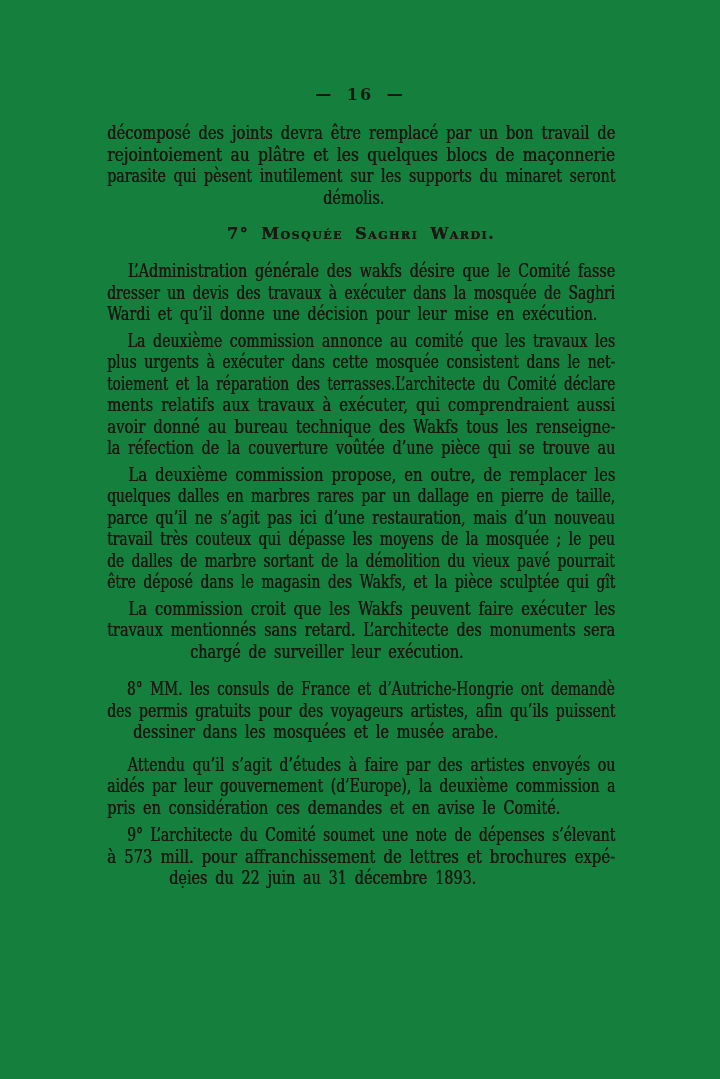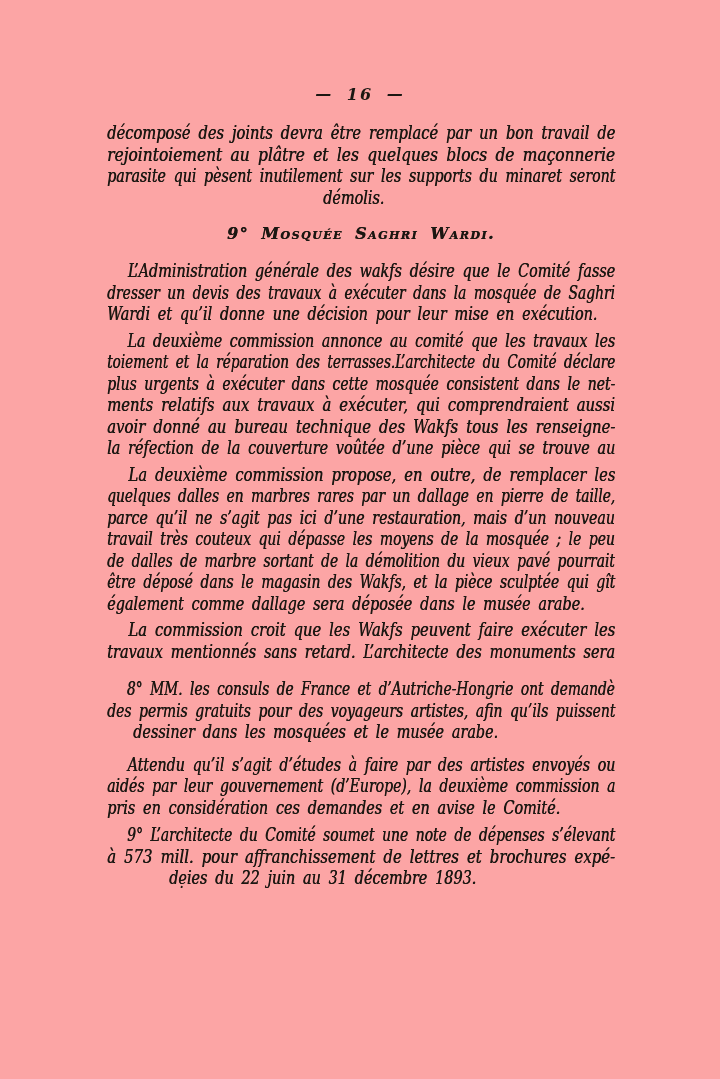--- a/index.html
+++ b/index.html
@@ -4,25 +4,24 @@
 <style>
   html, body {
     margin: 0;
     padding: 0;
     background: #ffffff;
   }
   .page {
     position: relative;
     width: 720px;
     height: 1079px;
-    background: #fca5a5;
+    background: #15803d;
     overflow: hidden;
     font-family: "DejaVu Serif", "Liberation Serif", serif;
     color: #1b1712;
-    font-style: italic;
   }
   .pageno {
     margin-top: 85px;
     text-align: center;
     font-size: 16px;
     font-weight: bold;
     letter-spacing: 2px;
     word-spacing: 6px;
     color: #1b1712;
   }
@@ -63,46 +62,46 @@
 
 <div class="page">
   <div class="pageno">— 16 —</div>
   <div class="column" id="column">
       <div class="para">
         <div class="line"><span class="ln" style="transform: scaleX(0.814103);">décomposé des joints devra être remplacé par un bon travail de</span></div>
         <div class="line"><span class="ln" style="transform: scaleX(0.858108);">rejointoiement au plâtre et les quelques blocs de maçonnerie</span></div>
         <div class="line"><span class="ln" style="transform: scaleX(0.78882);">parasite qui pèsent inutilement sur les supports du minaret seront</span></div>
         <div class="line"><span class="ln" style="transform: scaleX(0.8);">démolis.</span></div>
       </div>
-      <div class="heading">9° Mosquée Saghri Wardi.</div>
+      <div class="heading">7° Mosquée Saghri Wardi.</div>
       <div class="para">
         <div class="line"><span class="ln indent" style="transform: scaleX(0.798742);">L’Administration générale des wakfs désire que le Comité fasse</span></div>
         <div class="line"><span class="ln" style="transform: scaleX(0.768533);">dresser un devis des travaux à exécuter dans la mosquée de Saghri</span></div>
         <div class="line"><span class="ln" style="transform: scaleX(0.8);">Wardi et qu’il donne une décision pour leur mise en exécution.</span></div>
       </div>
       <div class="para" style="margin-top: 5px;">
         <div class="line"><span class="ln indent" style="transform: scaleX(0.785162);">La deuxième commission annonce au comité que les travaux les</span></div>
+        <div class="line"><span class="ln" style="transform: scaleX(0.775573);">plus urgents à exécuter dans cette mosquée consistent dans le net-</span></div>
         <div class="line"><span class="ln" style="transform: scaleX(0.754829);">toiement et la réparation des terrasses.L’architecte du Comité déclare</span></div>
-        <div class="line"><span class="ln" style="transform: scaleX(0.775573);">plus urgents à exécuter dans cette mosquée consistent dans le net-</span></div>
         <div class="line"><span class="ln" style="transform: scaleX(0.824675);">ments relatifs aux travaux à exécuter, qui comprendraient aussi</span></div>
         <div class="line"><span class="ln" style="transform: scaleX(0.827362);">avoir donné au bureau technique des Wakfs tous les renseigne-</span></div>
         <div class="line"><span class="ln" style="transform: scaleX(0.8);">la réfection de la couverture voûtée d’une pièce qui se trouve au</span></div>
       </div>
       <div class="para" style="margin-top: 5px;">
         <div class="line"><span class="ln indent" style="transform: scaleX(0.820679);">La deuxième commission propose, en outre, de remplacer les</span></div>
         <div class="line"><span class="ln" style="transform: scaleX(0.767372);">quelques dalles en marbres rares par un dallage en pierre de taille,</span></div>
         <div class="line"><span class="ln" style="transform: scaleX(0.787597);">parce qu’il ne s’agit pas ici d’une restauration, mais d’un nouveau</span></div>
         <div class="line"><span class="ln" style="transform: scaleX(0.772036);">travail très couteux qui dépasse les moyens de la mosquée ; le peu</span></div>
         <div class="line"><span class="ln" style="transform: scaleX(0.766214);">de dalles de marbre sortant de la démolition du vieux pavé pourrait</span></div>
         <div class="line"><span class="ln" style="transform: scaleX(0.770865);">être déposé dans le magasin des Wakfs, et la pièce sculptée qui gît</span></div>
-        <div class="line"><span class="ln" style="transform: scaleX(0.8);">également comme dallage sera déposée dans le musée arabe.</span></div>
       </div>
       <div class="para" style="margin-top: 5px;">
         <div class="line"><span class="ln indent" style="transform: scaleX(0.818035);">La commission croit que les Wakfs peuvent faire exécuter les</span></div>
         <div class="line"><span class="ln" style="transform: scaleX(0.805071);">travaux mentionnés sans retard. L’architecte des monuments sera</span></div>
+        <div class="line"><span class="ln" style="transform: scaleX(0.8);">chargé de surveiller leur exécution.</span></div>
       </div>
       <div class="para" style="margin-top: 16px;">
         <div class="line"><span class="ln indent" style="transform: scaleX(0.76391);">8° MM. les consuls de France et d’Autriche-Hongrie ont demandè</span></div>
         <div class="line"><span class="ln" style="transform: scaleX(0.77439);">des permis gratuits pour des voyageurs artistes, afin qu’ils puissent</span></div>
         <div class="line"><span class="ln" style="transform: scaleX(0.8);">dessiner dans les mosquées et le musée arabe.</span></div>
       </div>
       <div class="para" style="margin-top: 11px;">
         <div class="line"><span class="ln indent" style="transform: scaleX(0.78882);">Attendu qu’il s’agit d’études à faire par des artistes envoyés ou</span></div>
         <div class="line"><span class="ln" style="transform: scaleX(0.780338);">aidés par leur gouvernement (d’Europe), la deuxième commission a</span></div>
         <div class="line"><span class="ln" style="transform: scaleX(0.8);">pris en considération ces demandes et en avise le Comité.</span></div>

